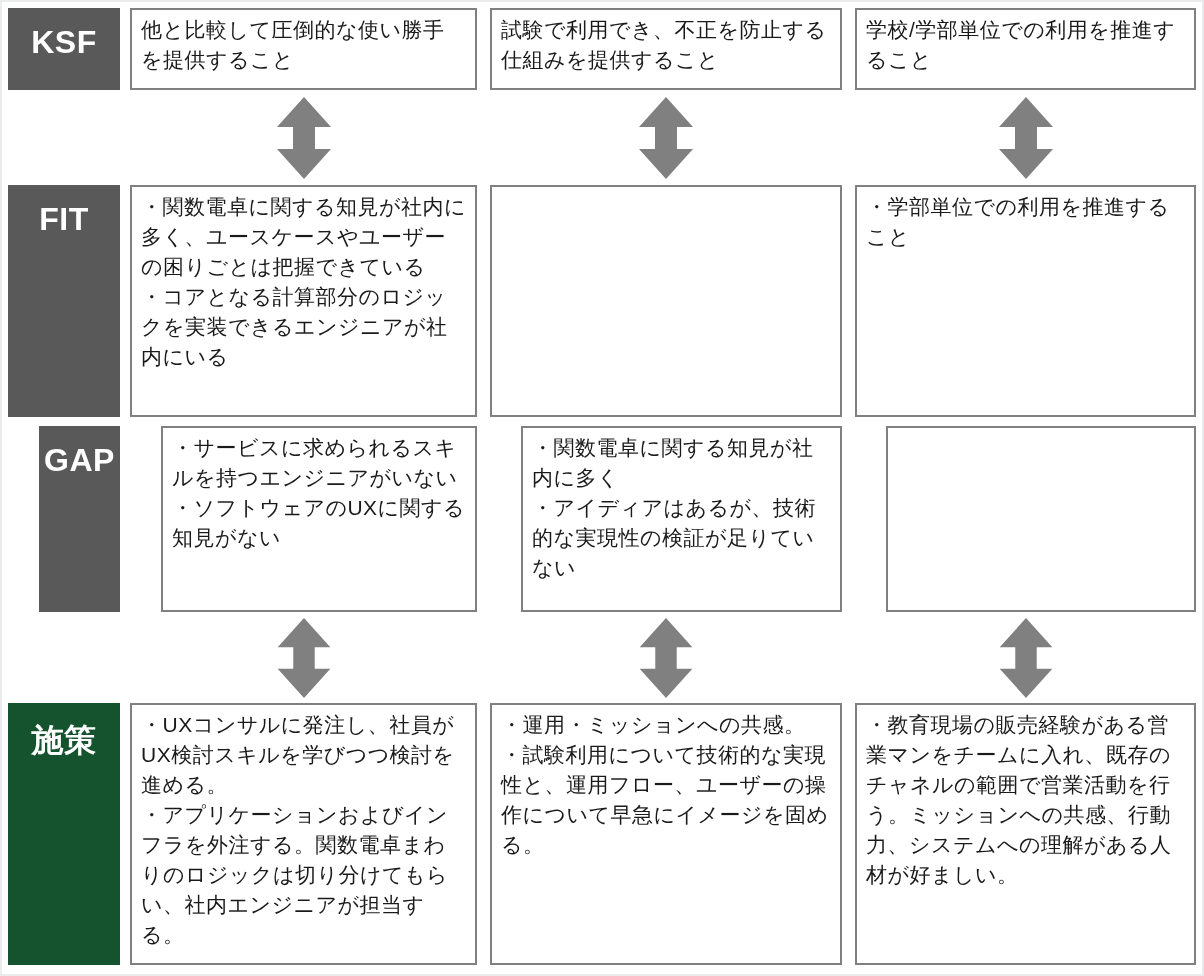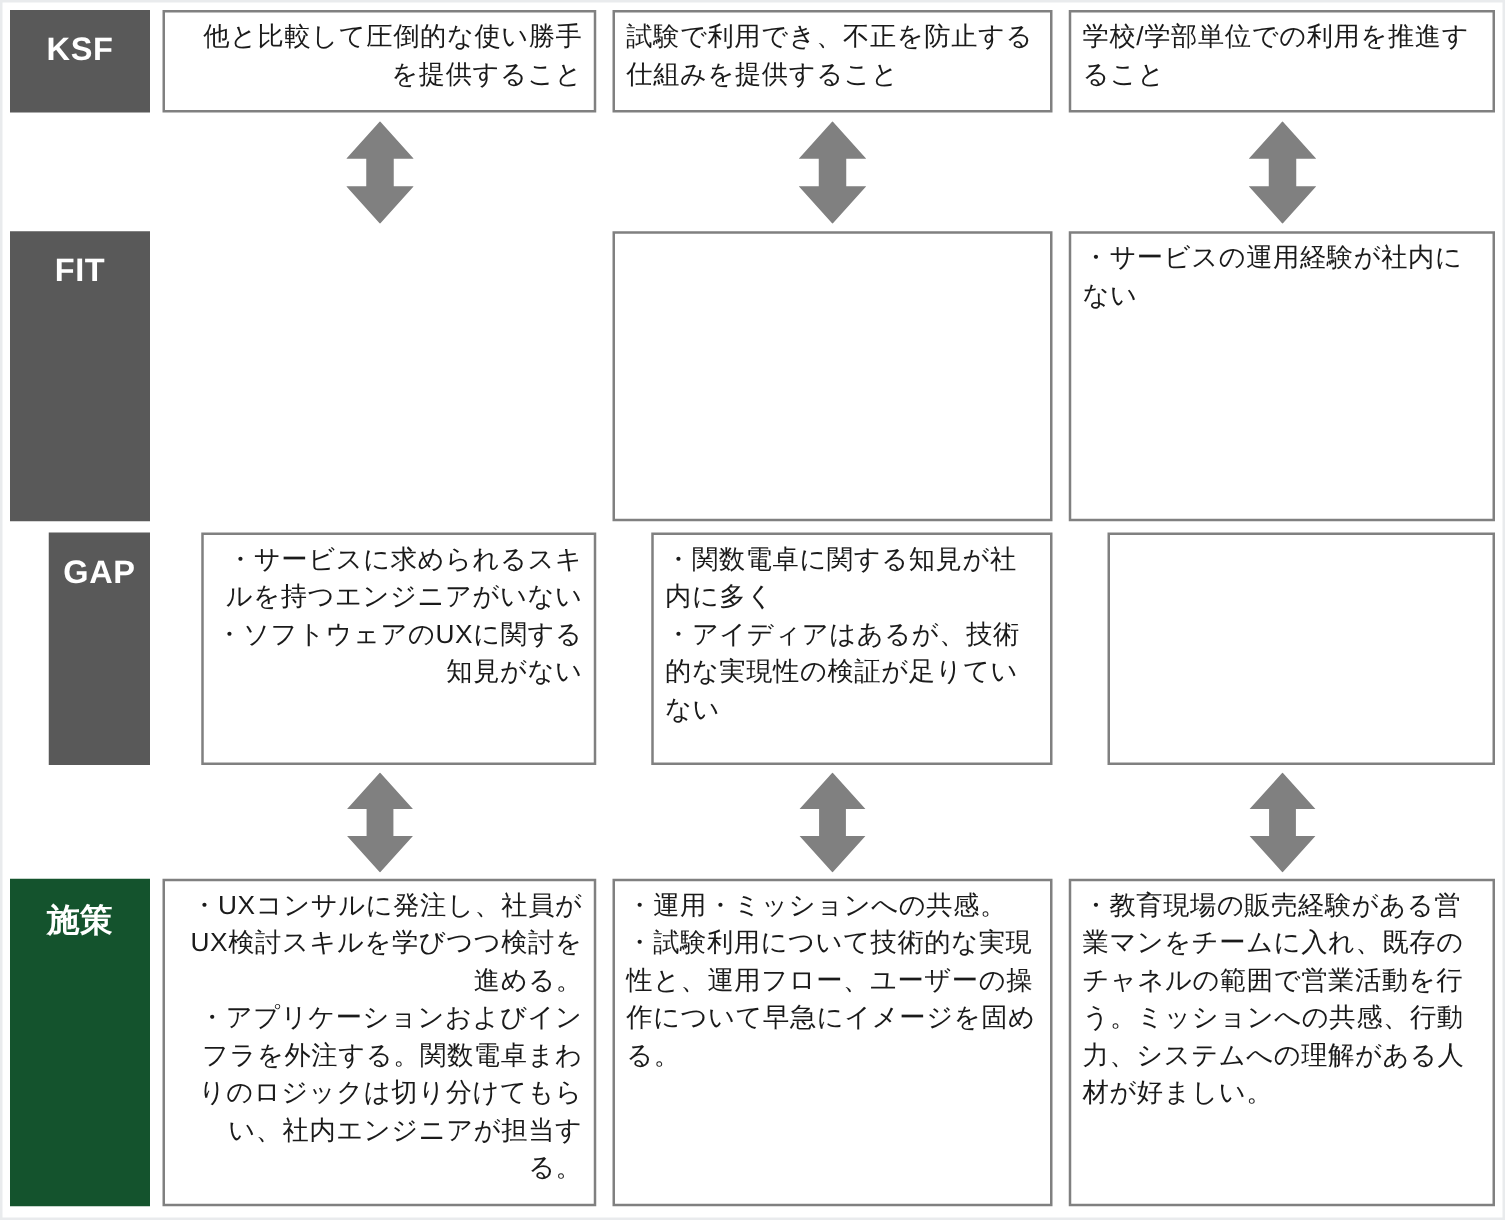--- a/index.html
+++ b/index.html
@@ -25,21 +25,21 @@
     grid-template-rows: 82px 95px 232px 9px 186px 91px 262px;
   }
   .row-label {
     display: flex;
     justify-content: center;
     align-items: flex-start;
     padding-top: 16px;
     box-sizing: border-box;
     background: #595959;
     color: #ffffff;
-    font-size: 26px;
+    font-size: 32px;
     font-weight: 700;
     letter-spacing: 0.5px;
   }
   .row-label.accent { background: #14532d; }
   .cell {
     background: #ffffff;
     border: 2px solid #808080;
     box-sizing: border-box;
     padding: 5px 9px 4px 9px;
     color: #1a1a1a;
@@ -49,21 +49,21 @@
     overflow: hidden;
   }
   .cell .item { margin: 0; }
   .arrow-slot {
     display: flex;
     justify-content: center;
     align-items: center;
   }
   
   .colL  { grid-column: 1; }
-  .col1  { grid-column: 3; text-align: right; }
+  .col1  { grid-column: 3; }
   .col2  { grid-column: 5; }
   .col3  { grid-column: 7; }
   .row1  { grid-row: 1; }
   .rowA1 { grid-row: 2; }
   .row2  { grid-row: 3; }
   .row3  { grid-row: 5; margin-left: 31px; }
   .rowA2 { grid-row: 6; }
   .row4  { grid-row: 7; }
 </style>
 </head>
@@ -97,23 +97,27 @@
     </div>
     <div class="arrow-slot col3 rowA1">
       <svg width="54" height="82" viewBox="0 0 54 82" aria-hidden="true">
         <polygon points="27,0 54,30 38,30 38,52 54,52 27,82 0,52 16,52 16,30 0,30" fill="#808080"></polygon>
       </svg>
     </div>
 
     <div class="row-label colL row2">
       <span>FIT</span>
     </div>
+    <div class="cell col1 row2">
+      <div class="item">・関数電卓に関する知見が社内に多く、ユースケースやユーザーの困りごとは把握できている</div>
+      <div class="item">・コアとなる計算部分のロジックを実装できるエンジニアが社内にいる</div>
+    </div>
     <div class="cell col2 row2"></div>
     <div class="cell col3 row2">
-      <div class="item">・サービスの運用経験が社内にない</div>
+      <div class="item">・学部単位での利用を推進すること</div>
     </div>
 
     <div class="row-label colL row3">
       <span>GAP</span>
     </div>
     <div class="cell col1 row3">
       <div class="item">・サービスに求められるスキルを持つエンジニアがいない</div>
       <div class="item">・ソフトウェアのUXに関する知見がない</div>
     </div>
     <div class="cell col2 row3">

